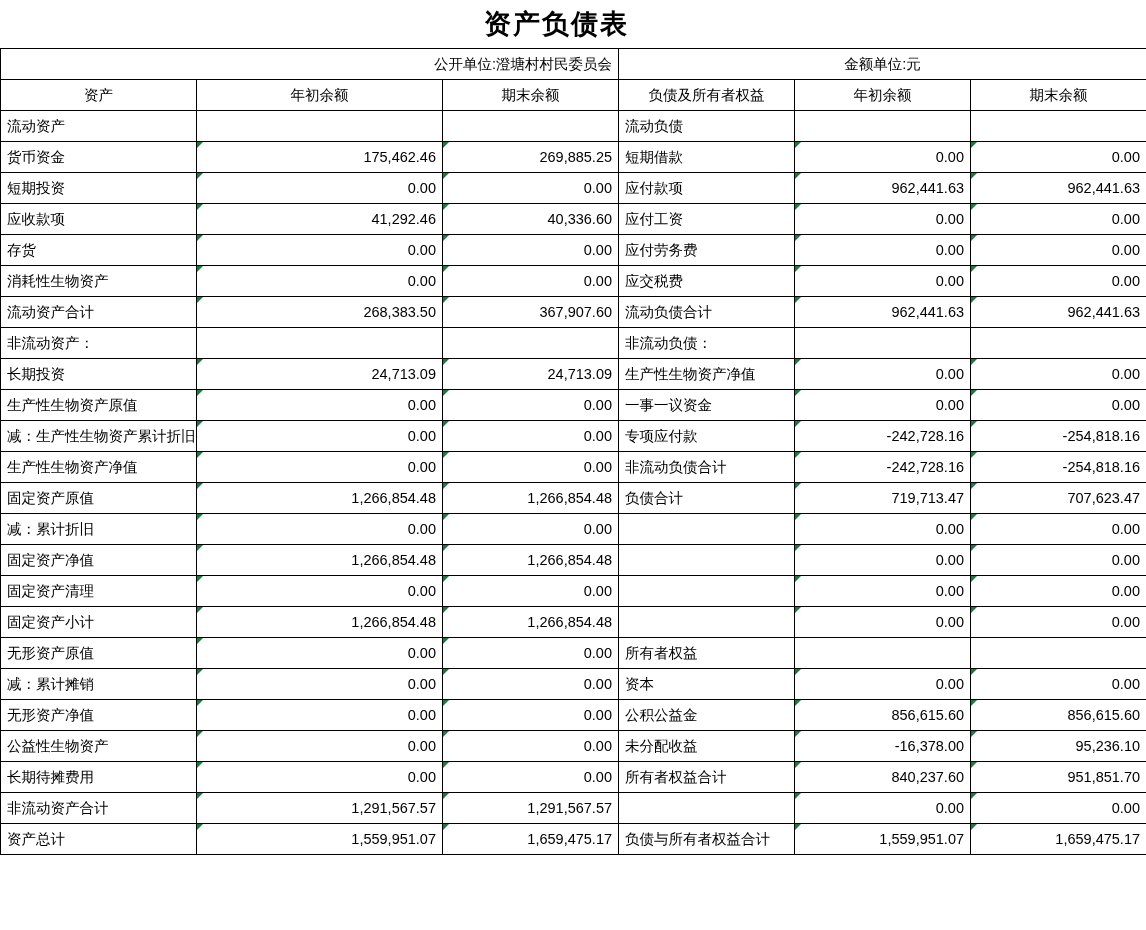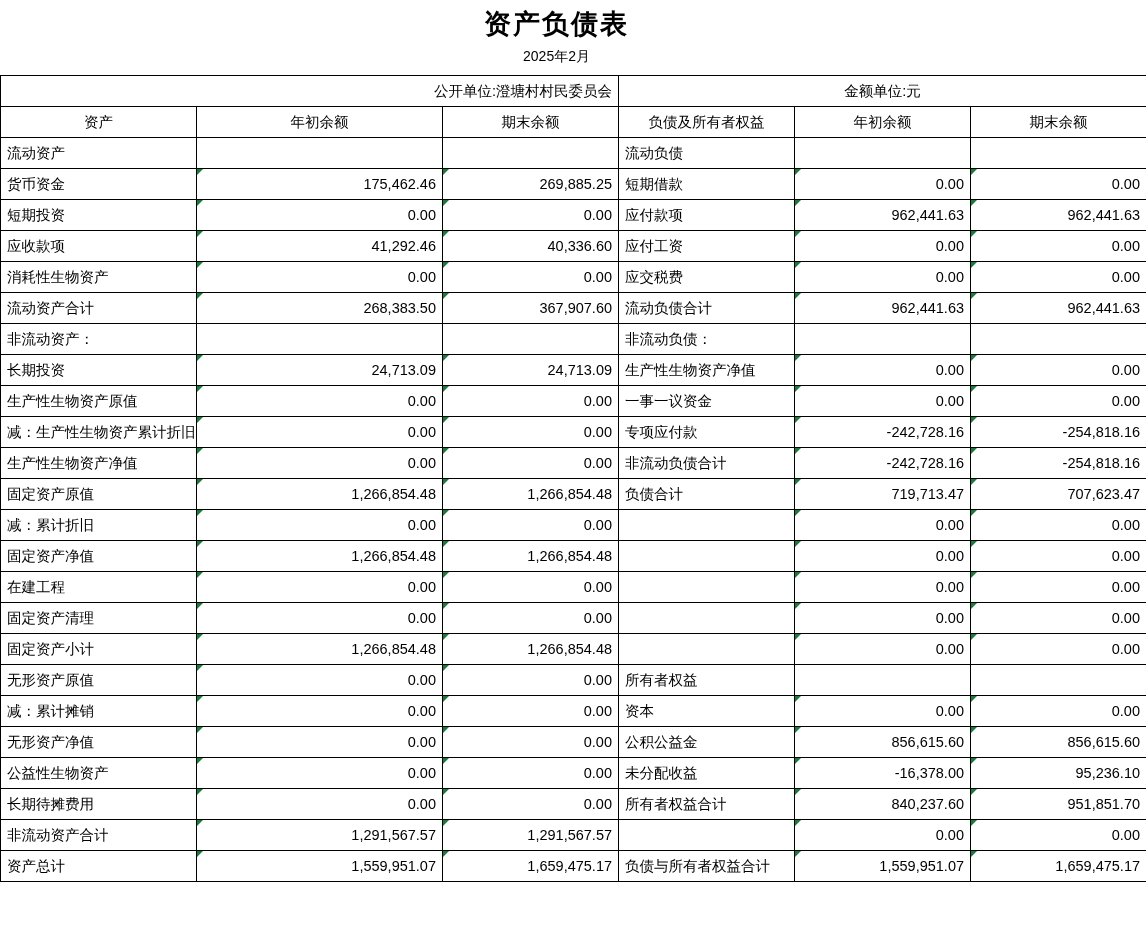--- a/index.html
+++ b/index.html
@@ -80,21 +80,20 @@
   col.c-lbl2 { width: 176px; }
   col.c-n3 { width: 176px; }
   col.c-n4 { width: 176px; }
 </style>
 </head>
 <body>
 
 <div class="sheet">
 
   <div class="doc-title">资产负债表</div>
-  <div class="doc-period">2025年2月</div>
 
   <table class="main">
     <colgroup>
       <col class="c-lbl">
       <col class="c-n1">
       <col class="c-n2">
       <col class="c-lbl2">
       <col class="c-n3">
       <col class="c-n4">
     </colgroup>
@@ -138,20 +137,28 @@
       </tr>
       <tr>
         <td class="lbl">应收款项</td>
         <td class="num mark">41,292.46</td>
         <td class="num mark">40,336.60</td>
         <td class="lbl">应付工资</td>
         <td class="num mark">0.00</td>
         <td class="num mark">0.00</td>
       </tr>
       <tr>
+        <td class="lbl">存货</td>
+        <td class="num mark">0.00</td>
+        <td class="num mark">0.00</td>
+        <td class="lbl">应付劳务费</td>
+        <td class="num mark">0.00</td>
+        <td class="num mark">0.00</td>
+      </tr>
+      <tr>
         <td class="lbl">消耗性生物资产</td>
         <td class="num mark">0.00</td>
         <td class="num mark">0.00</td>
         <td class="lbl">应交税费</td>
         <td class="num mark">0.00</td>
         <td class="num mark">0.00</td>
       </tr>
       <tr>
         <td class="lbl">流动资产合计</td>
         <td class="num mark">268,383.50</td>
@@ -218,28 +225,20 @@
       </tr>
       <tr>
         <td class="lbl">固定资产净值</td>
         <td class="num mark">1,266,854.48</td>
         <td class="num mark">1,266,854.48</td>
         <td class="lbl"></td>
         <td class="num mark">0.00</td>
         <td class="num mark">0.00</td>
       </tr>
       <tr>
-        <td class="lbl">在建工程</td>
-        <td class="num mark">0.00</td>
-        <td class="num mark">0.00</td>
-        <td class="lbl"></td>
-        <td class="num mark">0.00</td>
-        <td class="num mark">0.00</td>
-      </tr>
-      <tr>
         <td class="lbl">固定资产清理</td>
         <td class="num mark">0.00</td>
         <td class="num mark">0.00</td>
         <td class="lbl"></td>
         <td class="num mark">0.00</td>
         <td class="num mark">0.00</td>
       </tr>
       <tr>
         <td class="lbl">固定资产小计</td>
         <td class="num mark">1,266,854.48</td>

